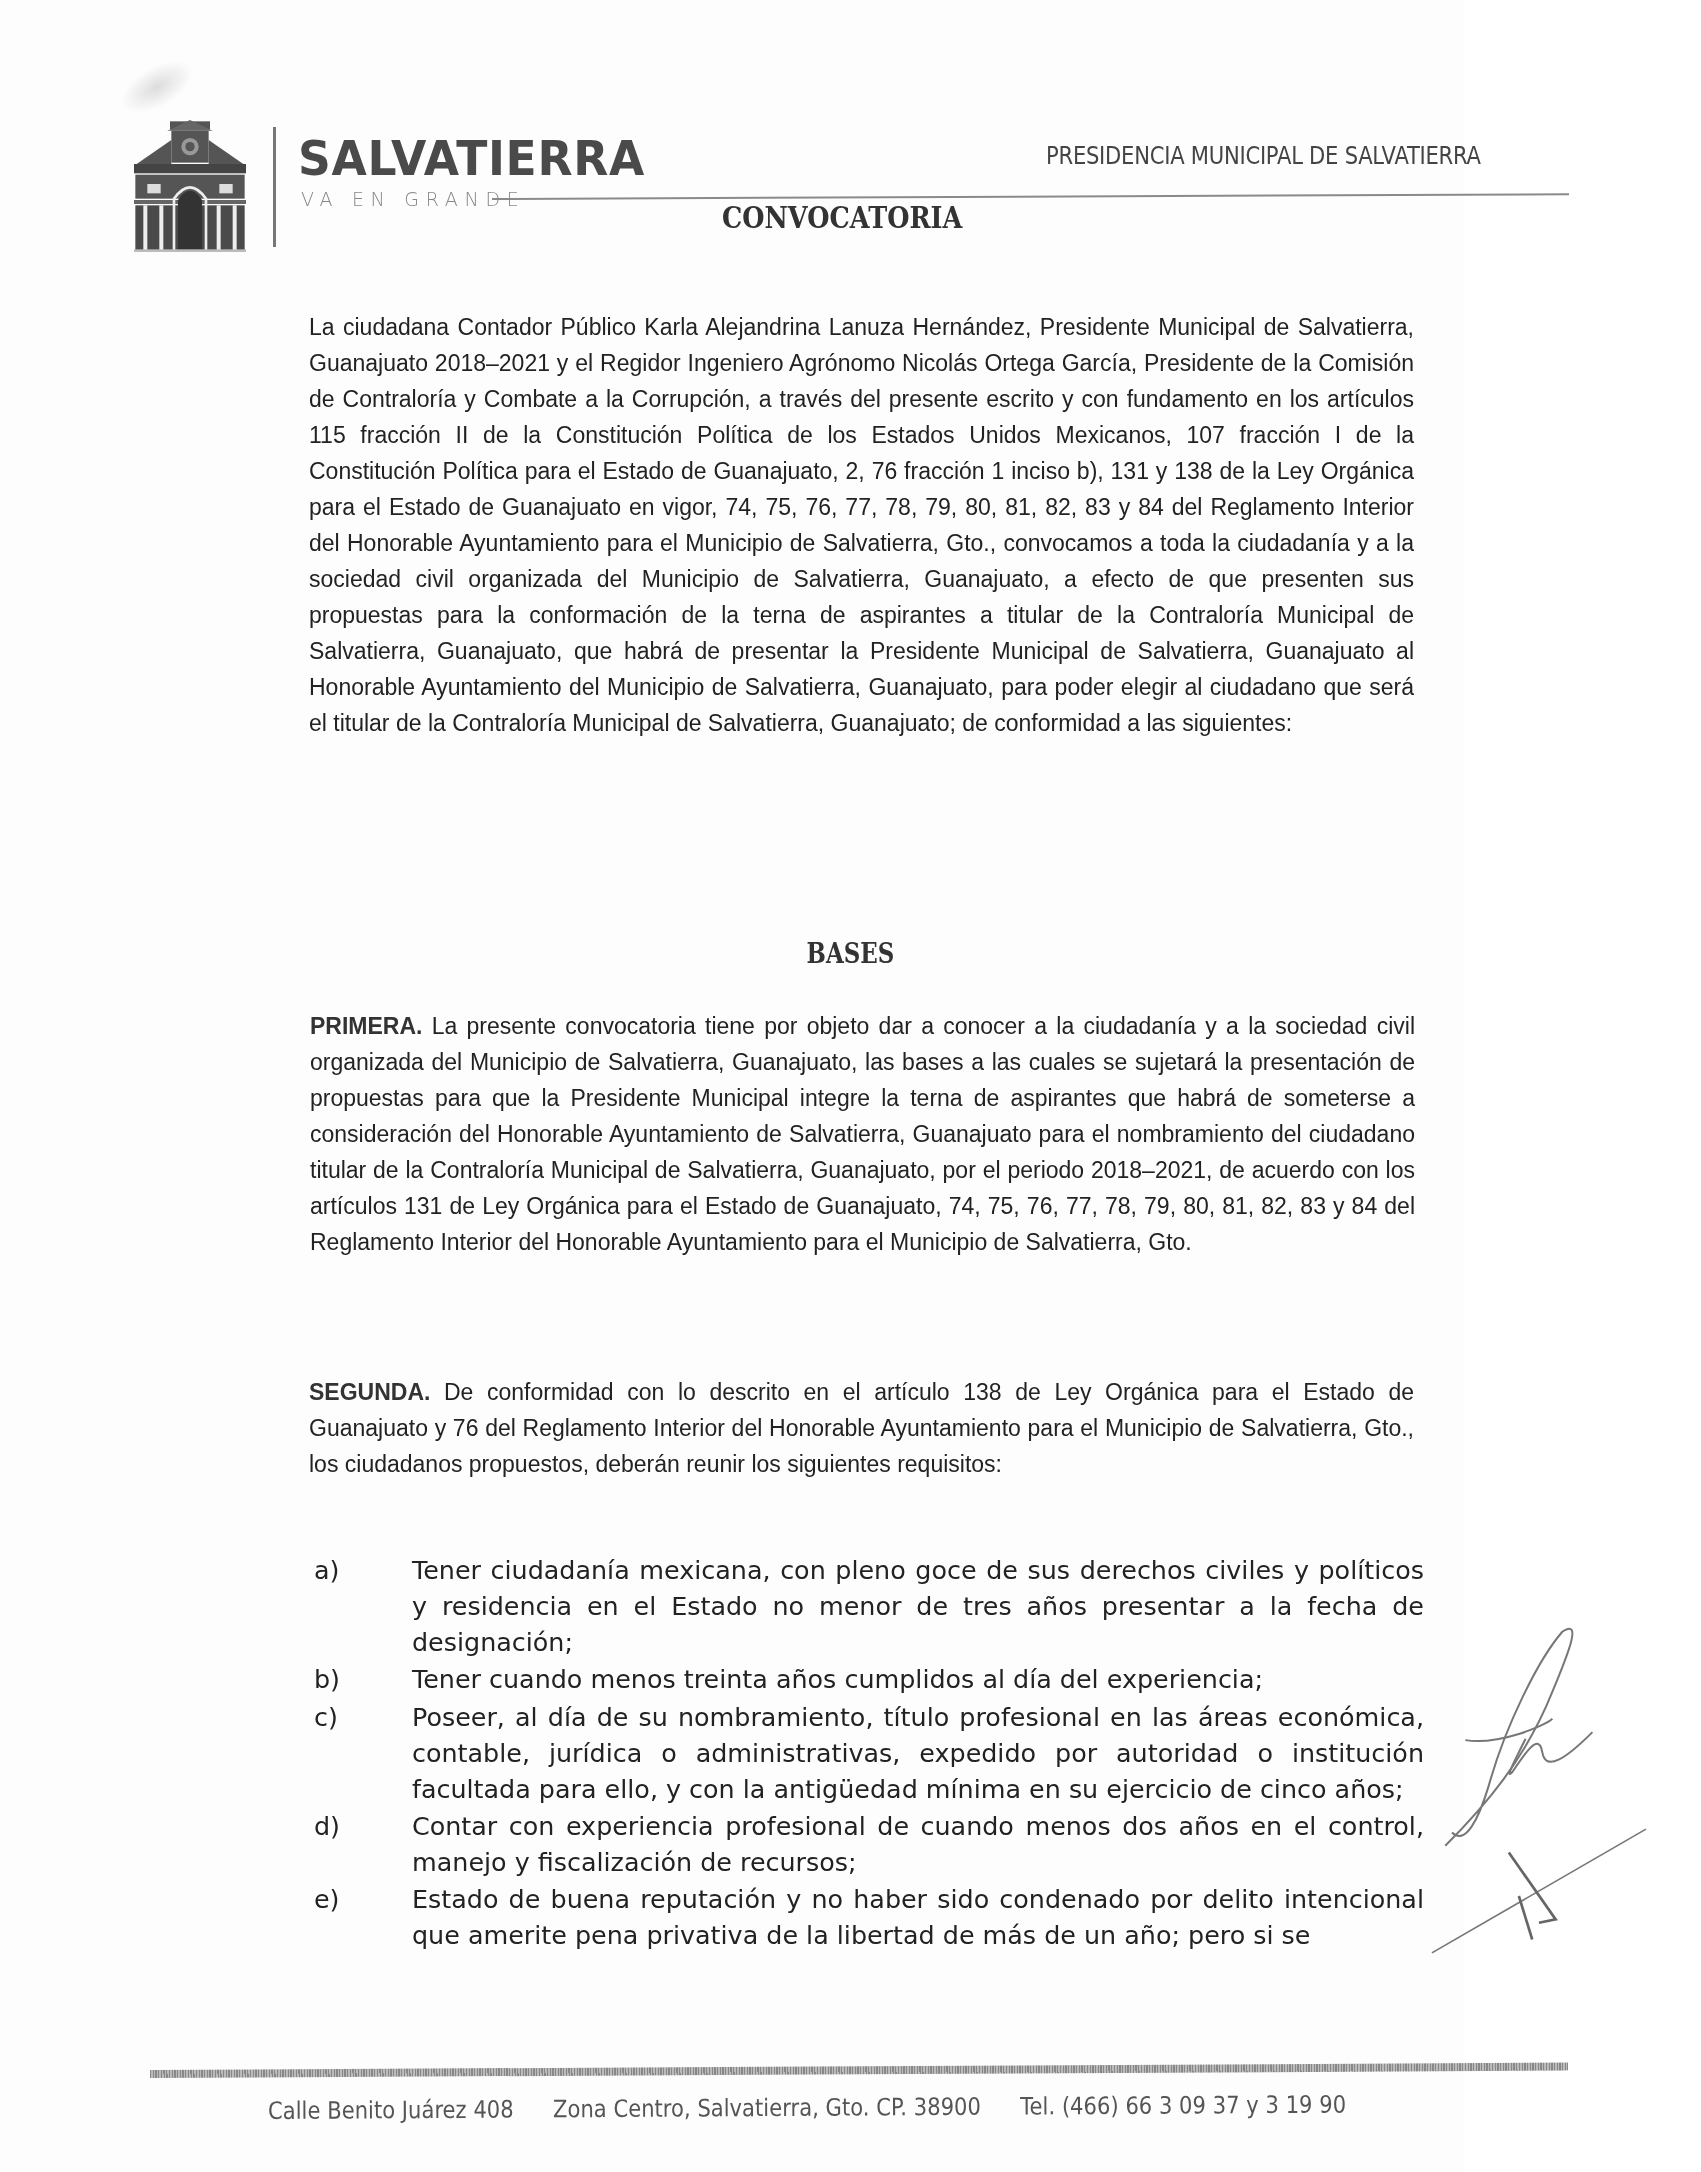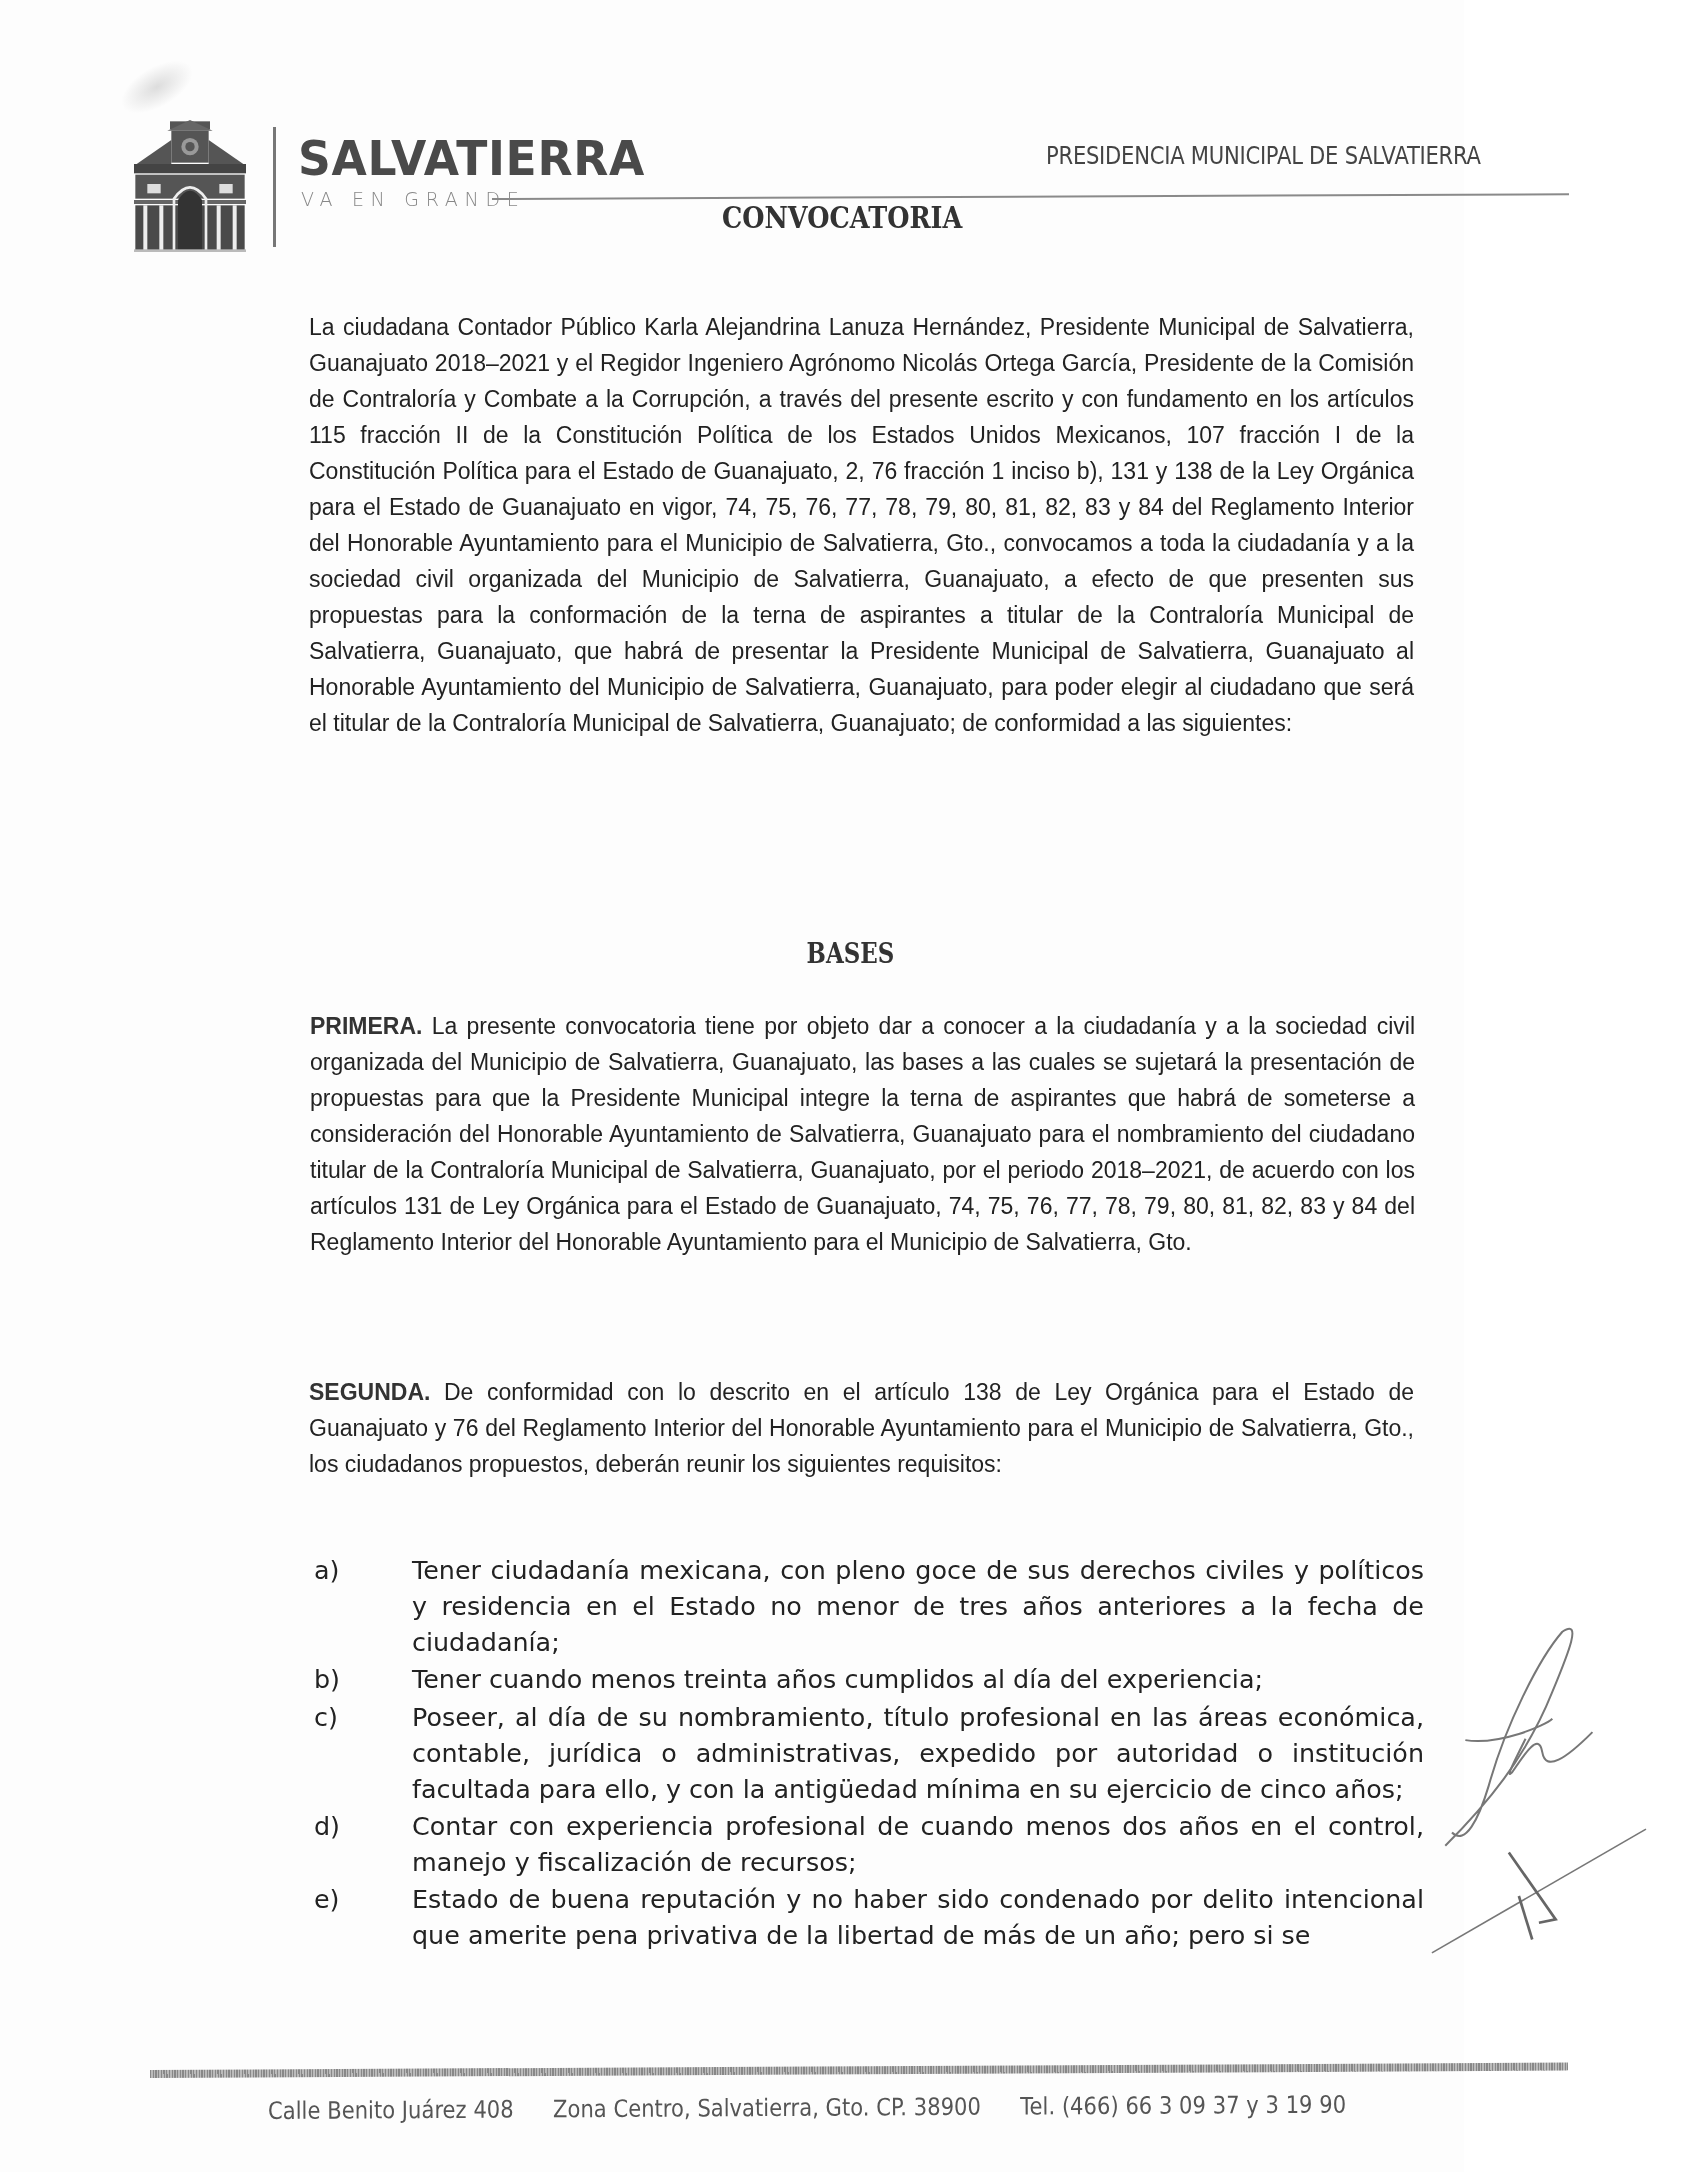--- a/index.html
+++ b/index.html
@@ -221,21 +221,21 @@
     <span class="lead">PRIMERA.</span><span> La presente convocatoria tiene por objeto dar a conocer a la ciudadanía y a la sociedad civil organizada del Municipio de Salvatierra, Guanajuato, las bases a las cuales se sujetará la presentación de propuestas para que la Presidente Municipal integre la terna de aspirantes que habrá de someterse a consideración del Honorable Ayuntamiento de Salvatierra, Guanajuato para el nombramiento del ciudadano titular de la Contraloría Municipal de Salvatierra, Guanajuato, por el periodo 2018–2021, de acuerdo con los artículos 131 de Ley Orgánica para el Estado de Guanajuato, 74, 75, 76, 77, 78, 79, 80, 81, 82, 83 y 84 del Reglamento Interior del Honorable Ayuntamiento para el Municipio de Salvatierra, Gto.</span>
   </p>
 
   <p class="body-text" id="segunda" style="margin:0;">
     <span class="lead">SEGUNDA.</span><span> De conformidad con lo descrito en el artículo 138 de Ley Orgánica para el Estado de Guanajuato y 76 del Reglamento Interior del Honorable Ayuntamiento para el Municipio de Salvatierra, Gto., los ciudadanos propuestos, deberán reunir los siguientes requisitos:</span>
   </p>
 
   <div class="req-list">
     <div class="req-item">
       <div class="req-letter">a)</div>
-      <div class="req-text">Tener ciudadanía mexicana, con pleno goce de sus derechos civiles y políticos y residencia en el Estado no menor de tres años anteriores a la fecha de ciudadanía;</div>
+      <div class="req-text">Tener ciudadanía mexicana, con pleno goce de sus derechos civiles y políticos y residencia en el Estado no menor de tres años presentar a la fecha de designación;</div>
     </div>
     <div class="req-item">
       <div class="req-letter">b)</div>
       <div class="req-text">Tener cuando menos treinta años cumplidos al día del experiencia;</div>
     </div>
     <div class="req-item">
       <div class="req-letter">c)</div>
       <div class="req-text">Poseer, al día de su nombramiento, título profesional en las áreas económica, contable, jurídica o administrativas, expedido por autoridad o institución facultada para ello, y con la antigüedad mínima en su ejercicio de cinco años;</div>
     </div>
     <div class="req-item">

